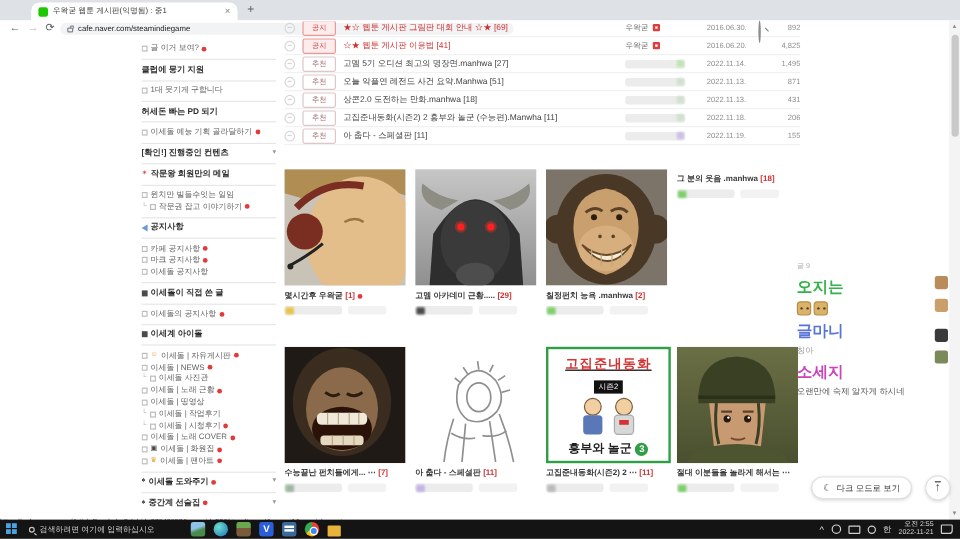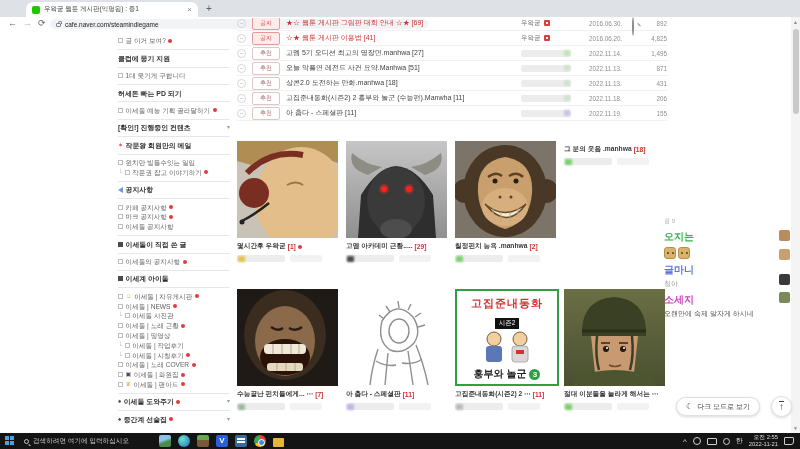--- a/index.html
+++ b/index.html
@@ -68,32 +68,32 @@
   .thumb svg { display:block; }
   .cap { margin-top:4px; font-size:6.7px; font-weight:bold; color:#383838; white-space:nowrap;
     overflow:hidden; display:flex; align-items:center; gap:2px; }
   .cap .cnt { color:#d03030; flex:0 0 auto; }
   .cap .nb { width:4px; height:4px; background:#e23b3b; border-radius:50%; flex:0 0 auto; }
   .byline { margin-top:4px; display:flex; gap:5px; align-items:center; }
   .bb { height:7px; background:#ececec; border-radius:2px; position:relative; filter:blur(.5px); }
   .bb1 { width:48px; } .bb2 { width:32px; background:#f2f2f2; }
   .bb .chip { position:absolute; left:1px; top:0.5px; width:7px; height:6px; border-radius:1px; filter:blur(1px); }
   
-  .gojip { width:104px; height:97px; border:2px solid #2f9e44; background:#fff; position:relative; text-align:center; }
+  .gojip { width:104px; height:97px; border:2px solid #2f9e44; background:#fff; position:relative; text-align:center;text-decoration:underline; }
   .gj1 { margin-top:5px; font-size:11px; font-weight:bold; color:#d43333; letter-spacing:1px; }
   .gj2 { display:inline-block; margin-top:2px; background:#111; color:#fff; font-size:6.5px; padding:1px 4px; }
   .gjart { margin-top:1px; }
   .gj3band { position:absolute; left:0; right:0; bottom:3px; display:flex; align-items:center; justify-content:center; gap:3px; }
   .gj3 { font-size:10px; font-weight:bold; color:#222; }
   .gjb { width:11px; height:11px; background:#2f9e44; border-radius:50%; color:#fff; font-size:8px;
     line-height:11px; text-align:center; font-weight:bold; }
   
   #chat { position:absolute; left:664px; top:217px; width:128px; z-index:5; }
   .chat-partial { font-size:6px; color:#b0b0b0; margin-bottom:3px; }
-  .chat-user { font-size:10px; font-weight:bold; display:block; margin-top:4px; }
+  .chat-user { font-size:13px; font-weight:bold; display:block; margin-top:4px; }
   .chat-msg { font-size:7px; color:#9a9a9a; margin-top:2px; }
   .chat-msg.dark { color:#555; white-space:nowrap; }
   .emotes { display:flex; gap:2px; margin-top:3px; }
   .emote { width:12px; height:12px; background:#d9b36a; border:1px solid #b98e4a; border-radius:3px; position:relative; }
   .emote:after { content:""; position:absolute; left:2px; top:4px; width:2px; height:2px; background:#5a3a1a;
     box-shadow:5px 0 0 #5a3a1a; border-radius:50%; }
   .avatar { position:absolute; width:11px; height:11px; border-radius:2px; z-index:5; }
   
   #darkmode { position:absolute; left:676px; top:397px; height:19px; padding:0 9px; background:#fff;
     border:1px solid #e0e0e0; border-radius:10px; display:flex; align-items:center; gap:4px;

